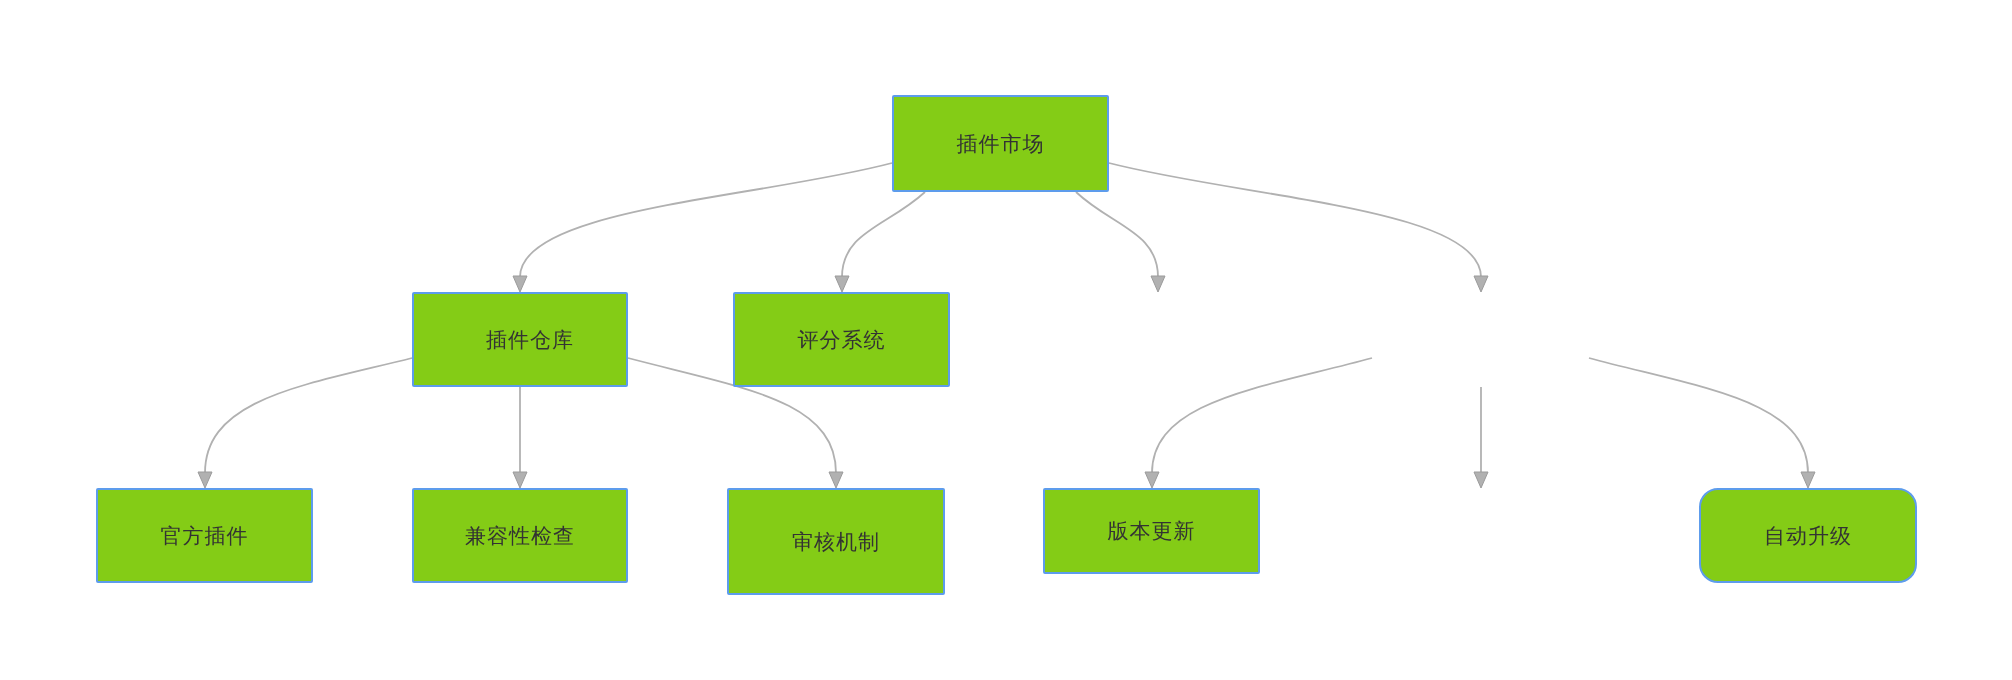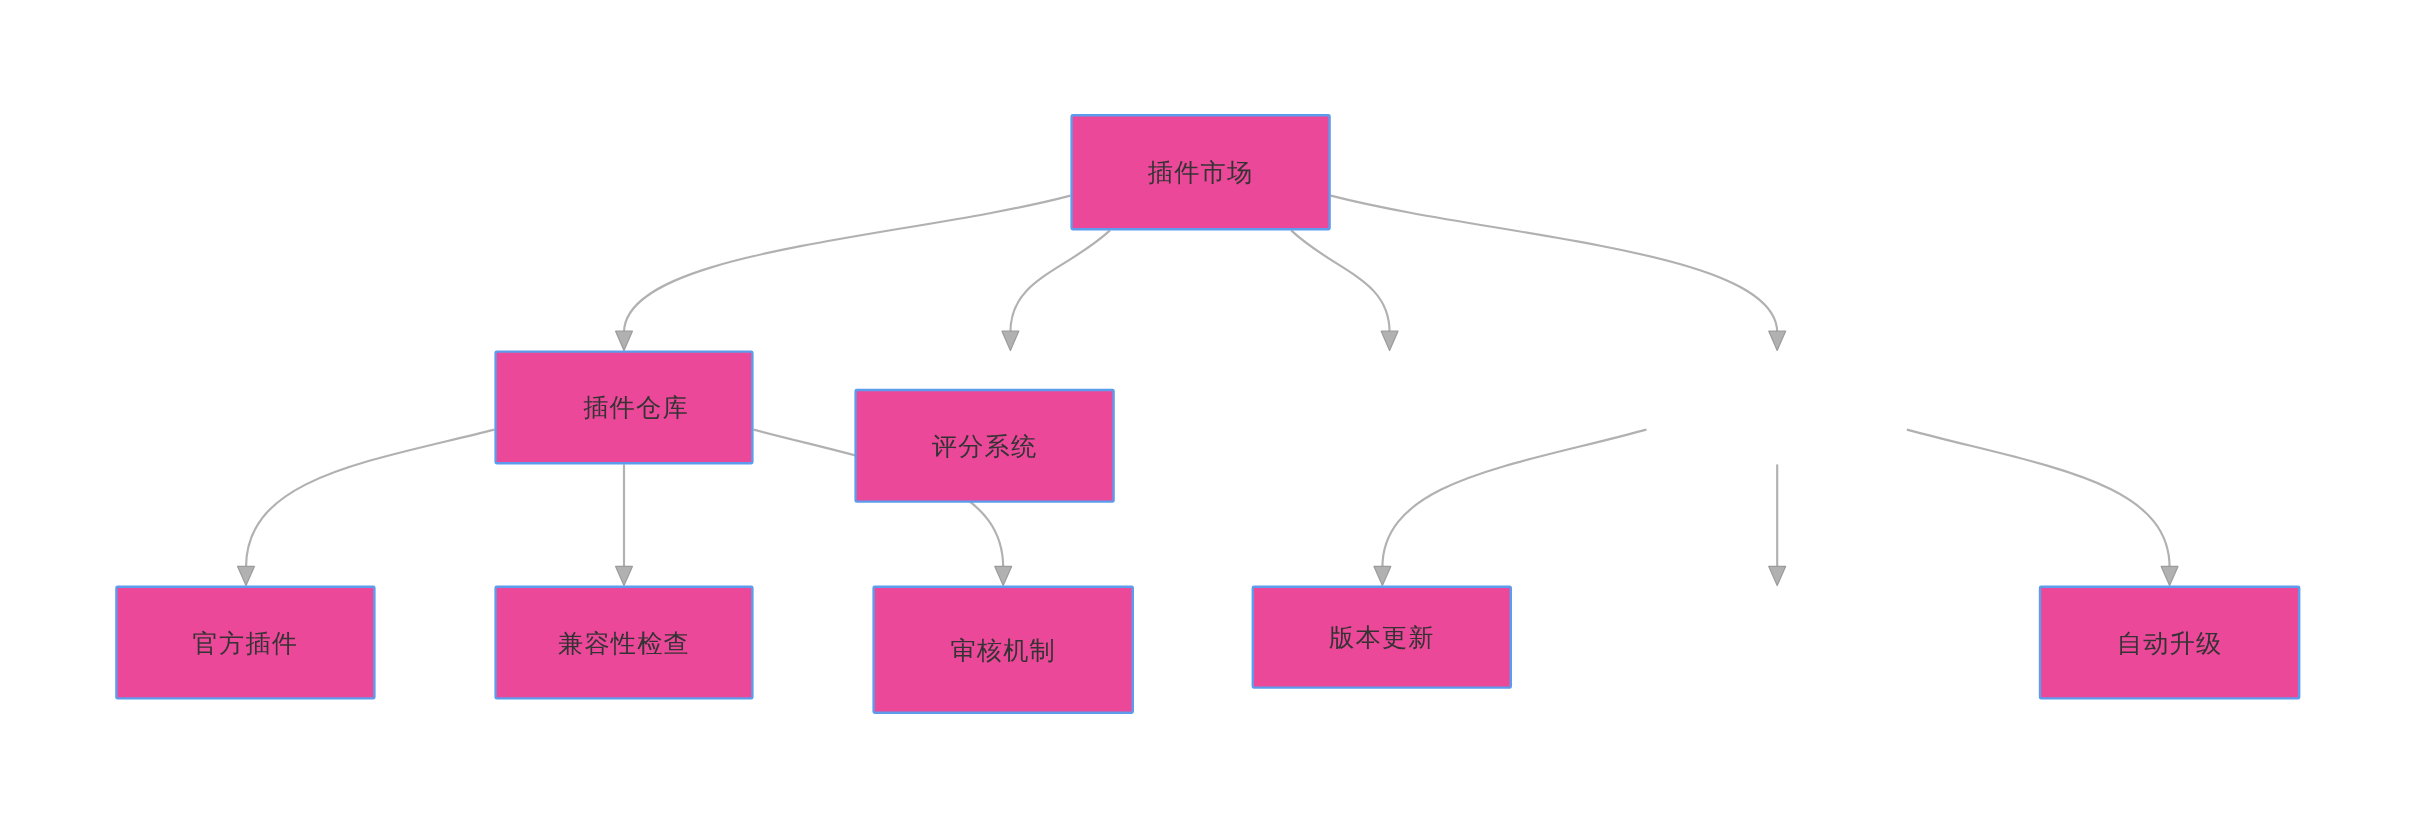--- a/index.html
+++ b/index.html
@@ -29,21 +29,21 @@
   }
   .edge-arrow {
     fill: #b1b1b1;
     stroke: #9b9b9b;
     stroke-width: 1;
     stroke-linejoin: round;
   }
   .node {
     position: absolute;
     box-sizing: border-box;
-    background: #ec4899;
+    background: #84cc16;
     border: 2px solid #5d9cec;
     border-radius: 2px;
     display: flex;
     align-items: center;
     justify-content: center;
   }
   .node-label {
     color: #333333;
     font-size: 21px;
     letter-spacing: 1px;
@@ -88,33 +88,33 @@
     <polygon class="edge-arrow" points="1801,472 1815,472 1808,488"></polygon>
   </svg>
 
   <div class="node" style="left:892px; top:95px; width:217px; height:97px;">
     <span class="node-label">插件市场</span>
   </div>
 
   <div class="node" style="left:412px; top:292px; width:216px; height:95px;padding-left:20px;">
     <span class="node-label">插件仓库</span>
   </div>
-  <div class="node" style="left:712px; top:292px; width:217px; height:95px;margin-top:32px;">
+  <div class="node" style="left:733px; top:292px; width:217px; height:95px;">
     <span class="node-label">评分系统</span>
   </div>
 
   <div class="node" style="left:96px; top:488px; width:217px; height:95px;">
     <span class="node-label">官方插件</span>
   </div>
   <div class="node" style="left:412px; top:488px; width:216px; height:95px;">
     <span class="node-label">兼容性检查</span>
   </div>
   <div class="node" style="left:727px; top:488px; width:218px; height:107px;">
     <span class="node-label">审核机制</span>
   </div>
   <div class="node" style="left:1043px; top:488px; width:217px; height:86px;">
     <span class="node-label">版本更新</span>
   </div>
-  <div class="node" style="left:1699px; top:488px; width:218px; height:95px;">
+  <div class="node" style="left:1699px; top:488px; width:218px; height:95px;border-radius:19px;">
     <span class="node-label">自动升级</span>
   </div>
 
 </div>
 
 </body></html>

